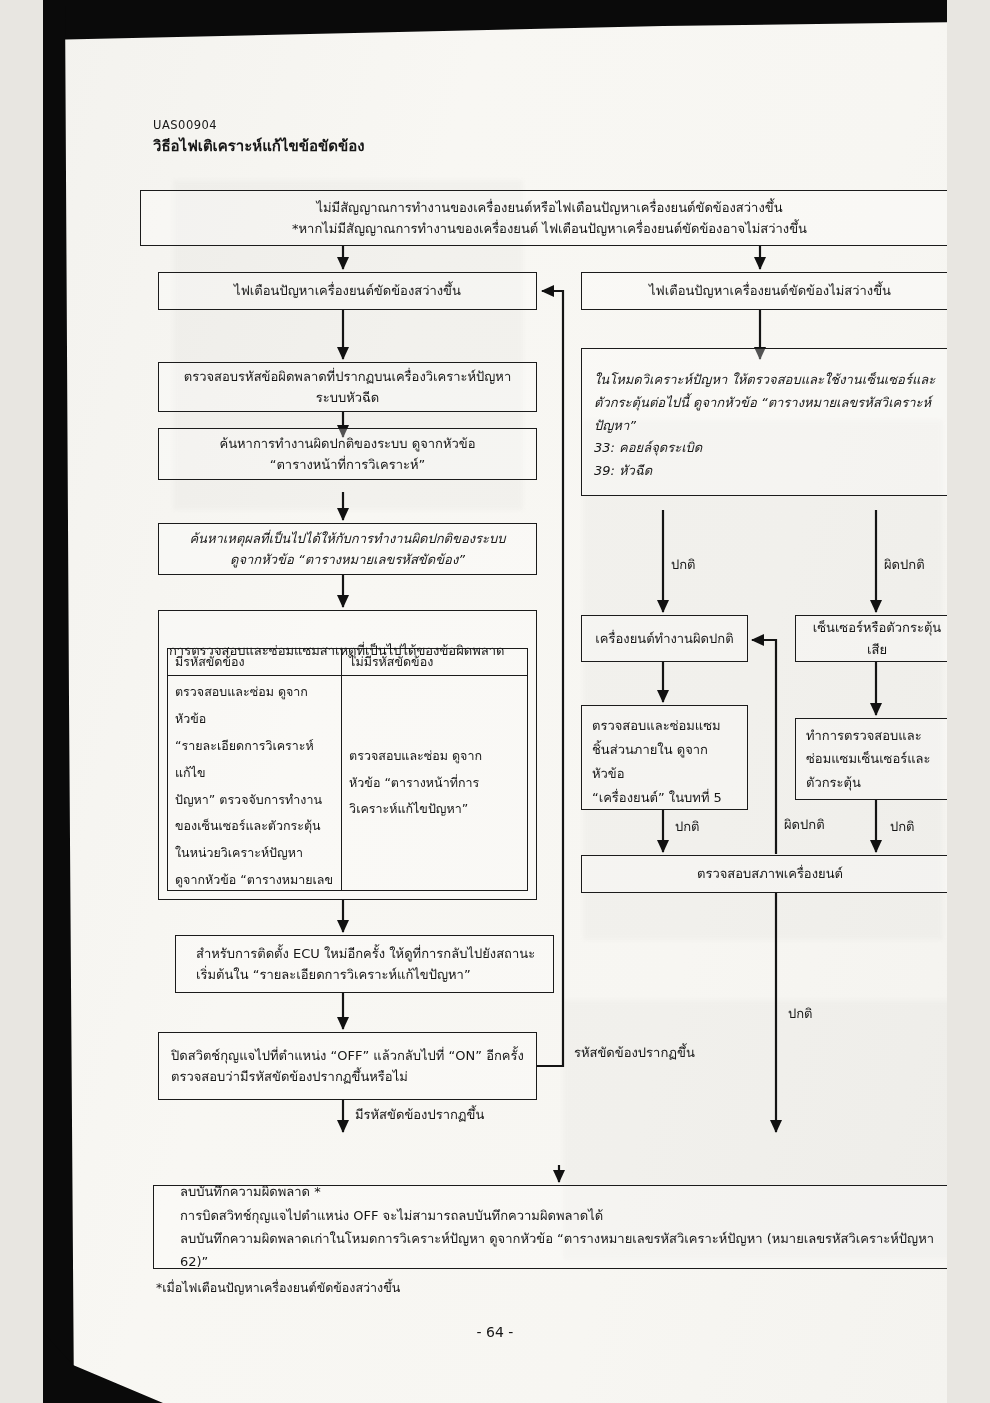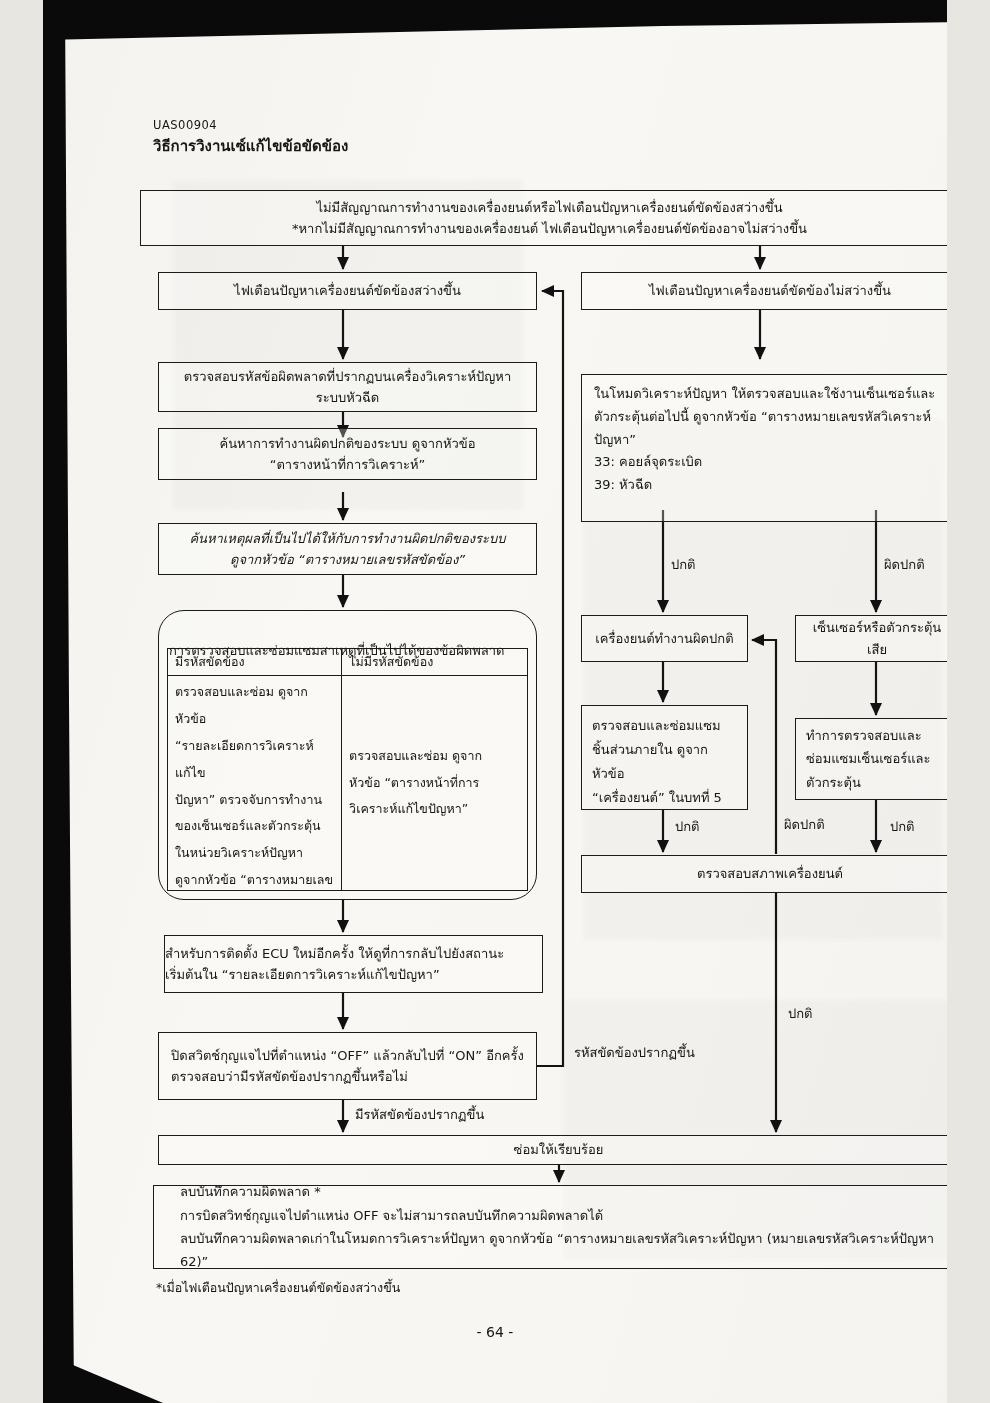--- a/index.html
+++ b/index.html
@@ -51,21 +51,21 @@
 
   <div class="ghost" style="left:130px;top:180px;width:350px;height:330px;"></div>
   <div class="ghost" style="left:540px;top:420px;width:360px;height:520px;"></div>
   <div class="ghost" style="left:520px;top:1000px;width:400px;height:260px;"></div>
 
   <div class="art" style="left:0;top:0;width:990px;height:42px;clip-path:polygon(0 0,990px 0,990px 21px,620px 26px,0 40px);"></div>
   <div class="art" style="left:0;top:0;width:32px;height:1403px;clip-path:polygon(0 0,22px 0,26px 700px,31px 1403px,0 1403px);"></div>
   <div class="art" style="left:0;top:1320px;width:120px;height:83px;clip-path:polygon(0 12px,30px 45px,120px 83px,0 83px);"></div>
 
   <div id="doc-code">UAS00904</div>
-  <div id="pg-title">วิธีการวิงานเซ์แก้ไขข้อขัดข้อง</div>
+  <div id="pg-title">วิธีอไฟเติเคราะห์แก้ไขข้อขัดข้อง</div>
 
   <svg id="connectors" width="990" height="1403" viewBox="0 0 990 1403">
     <defs>
       <marker id="ah" markerUnits="userSpaceOnUse" markerWidth="15" markerHeight="13" refX="12" refY="6" orient="auto">
         <path d="M0,0 L13,6 L0,12 Z" fill="#111"></path>
       </marker>
     </defs>
     <g stroke="#141414" stroke-width="2.2" fill="none">
       <line x1="300" y1="246" x2="300" y2="269" marker-end="url(#ah)"></line>
       <line x1="717" y1="246" x2="717" y2="269" marker-end="url(#ah)"></line>
@@ -99,51 +99,50 @@
 
   <div class="bx" style="left:115px;top:362px;width:379px;height:50px;">ตรวจสอบรหัสข้อผิดพลาดที่ปรากฏบนเครื่องวิเคราะห์ปัญหา
 ระบบหัวฉีด</div>
 
   <div class="bx" style="left:115px;top:428px;width:379px;height:52px;">ค้นหาการทำงานผิดปกติของระบบ ดูจากหัวข้อ
 “ตารางหน้าที่การวิเคราะห์”</div>
 
   <div class="bx" style="left:115px;top:523px;width:379px;height:52px;font-style:italic;">ค้นหาเหตุผลที่เป็นไปได้ให้กับการทำงานผิดปกติของระบบ
 ดูจากหัวข้อ “ตารางหมายเลขรหัสขัดข้อง”</div>
 
-  <div class="bx" id="box-inspect" style="left:115px;top:610px;width:379px;height:290px;border-radius:26px;">
+  <div class="bx" id="box-inspect" style="left:115px;top:610px;width:379px;height:290px;">
     <div class="ttl">การตรวจสอบและซ่อมแซมสาเหตุที่เป็นไปได้ของข้อผิดพลาด</div>
     <div class="inner-table">
       <div class="cell hd c1">มีรหัสขัดข้อง</div>
       <div class="cell hd">ไม่มีรหัสขัดข้อง</div>
       <div class="cell body c1">ตรวจสอบและซ่อม ดูจากหัวข้อ
 “รายละเอียดการวิเคราะห์แก้ไข
 ปัญหา” ตรวจจับการทำงาน
 ของเซ็นเซอร์และตัวกระตุ้น
 ในหน่วยวิเคราะห์ปัญหา
 ดูจากหัวข้อ “ตารางหมายเลข
 รหัสวิเคราะห์ปัญหา”</div>
       <div class="cell body b2">ตรวจสอบและซ่อม ดูจาก
 หัวข้อ “ตารางหน้าที่การ
 วิเคราะห์แก้ไขปัญหา”</div>
     </div>
   </div>
 
-  <div class="bx left" style="left:121px;top:935px;width:379px;height:58px;padding-left:0;">สำหรับการติดตั้ง ECU ใหม่อีกครั้ง ให้ดูที่การกลับไปยังสถานะ
+  <div class="bx left" style="left:132px;top:935px;width:379px;height:58px;padding-left:20px;">สำหรับการติดตั้ง ECU ใหม่อีกครั้ง ให้ดูที่การกลับไปยังสถานะ
 เริ่มต้นใน “รายละเอียดการวิเคราะห์แก้ไขปัญหา”</div>
 
   <div class="bx left" style="left:115px;top:1032px;width:379px;height:68px;padding-left:12px;">ปิดสวิตช์กุญแจไปที่ตำแหน่ง “OFF” แล้วกลับไปที่ “ON” อีกครั้ง
 ตรวจสอบว่ามีรหัสขัดข้องปรากฏขึ้นหรือไม่</div>
 
-  <div class="bx" style="left:115px;top:1135px;width:801px;height:30px;">ซ่อมให้เรียบร้อย</div>
 
   <div class="bx left" style="left:110px;top:1185px;width:806px;height:84px;padding-left:26px;line-height:1.8;">ลบบันทึกความผิดพลาด *
 การบิดสวิทช์กุญแจไปตำแหน่ง OFF จะไม่สามารถลบบันทึกความผิดพลาดได้
 ลบบันทึกความผิดพลาดเก่าในโหมดการวิเคราะห์ปัญหา ดูจากหัวข้อ “ตารางหมายเลขรหัสวิเคราะห์ปัญหา (หมายเลขรหัสวิเคราะห์ปัญหา 62)”</div>
 
-  <div class="bx left top" style="left:538px;top:374px;width:378px;height:148px;padding:8px 12px;line-height:1.75;">ในโหมดวิเคราะห์ปัญหา ให้ตรวจสอบและใช้งานเซ็นเซอร์และ
+  <div class="bx left top" style="left:538px;top:348px;width:378px;height:148px;padding:20px 12px;line-height:1.75;font-style:italic;">ในโหมดวิเคราะห์ปัญหา ให้ตรวจสอบและใช้งานเซ็นเซอร์และ
 ตัวกระตุ้นต่อไปนี้ ดูจากหัวข้อ “ตารางหมายเลขรหัสวิเคราะห์
 ปัญหา”
 33: คอยล์จุดระเบิด
 39: หัวฉีด</div>
 
   <div class="bx" style="left:538px;top:615px;width:167px;height:47px;">เครื่องยนต์ทำงานผิดปกติ</div>
 
   <div class="bx" style="left:752px;top:615px;width:164px;height:47px;text-align:center;">เซ็นเซอร์หรือตัวกระตุ้นเสีย</div>
 
   <div class="bx left top" style="left:538px;top:705px;width:167px;height:105px;padding:8px 10px;line-height:1.85;">ตรวจสอบและซ่อมแซม

